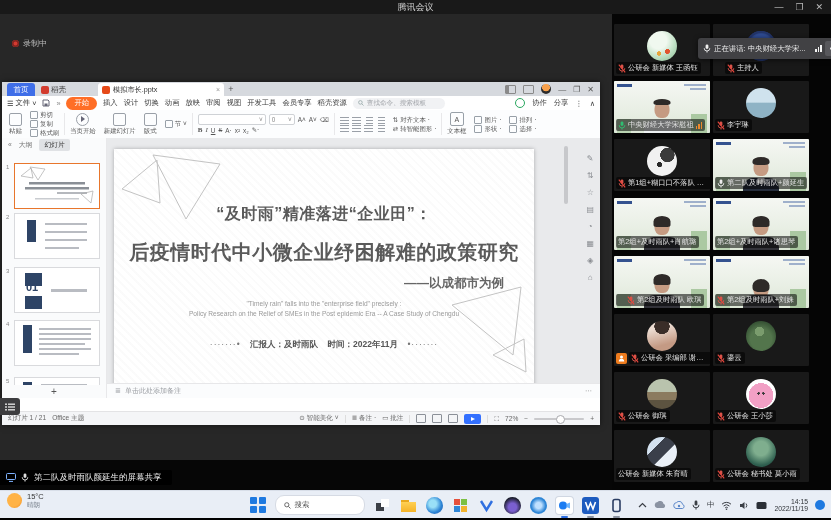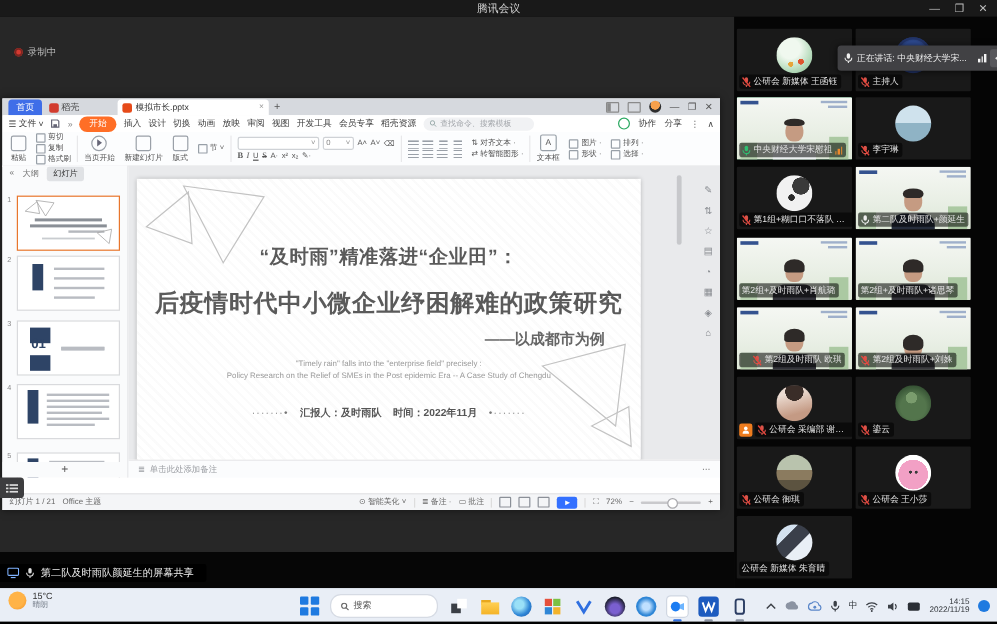--- a/index.html
+++ b/index.html
@@ -520,21 +520,21 @@
               <rect x="2.6" y="0.4" width="2.8" height="4.6" rx="1.4" fill="#d9544a"></rect>
               <path d="M1.2 4.2 a2.8 2.8 0 0 0 5.6 0" fill="none" stroke="#d9544a" stroke-width="0.9"></path>
               <line x1="4" y1="7" x2="4" y2="8.6" stroke="#d9544a" stroke-width="0.9"></line>
               <line x1="0.8" y1="0.6" x2="7.2" y2="8.4" stroke="#e8453c" stroke-width="1.1"></line>
             </svg>
             <span>公研会 新媒体 王函钰</span>
           </div>
         </div>
         <div class="tile" style="left: 101px; top: 10px;">
           <i class="av av-emblem"></i>
-          <div class="label" style="left:2px;max-width:91px;">
+          <div class="label" style="left:12px;max-width:91px;">
             <svg width="8" height="9" viewBox="0 0 8 9" style="flex:none;">
               <rect x="2.6" y="0.4" width="2.8" height="4.6" rx="1.4" fill="#d9544a"></rect>
               <path d="M1.2 4.2 a2.8 2.8 0 0 0 5.6 0" fill="none" stroke="#d9544a" stroke-width="0.9"></path>
               <line x1="4" y1="7" x2="4" y2="8.6" stroke="#d9544a" stroke-width="0.9"></line>
               <line x1="0.8" y1="0.6" x2="7.2" y2="8.4" stroke="#e8453c" stroke-width="1.1"></line>
             </svg>
             <span>主持人</span>
           </div>
         </div>
         <div class="tile speaking" style="left: 2px; top: 67px;">
@@ -699,20 +699,32 @@
               <line x1="4" y1="7" x2="4" y2="8.6" stroke="#d9544a" stroke-width="0.9"></line>
               <line x1="0.8" y1="0.6" x2="7.2" y2="8.4" stroke="#e8453c" stroke-width="1.1"></line>
             </svg>
             <span>公研会 王小莎</span>
           </div>
         </div>
         <div class="tile" style="left: 2px; top: 416px;">
           <i class="av av-animegirl"></i>
           <div class="label" style="left:2px;max-width:91px;">
             <span>公研会 新媒体 朱育晴</span>
+          </div>
+        </div>
+        <div class="tile" style="left: 101px; top: 416px;">
+          <i class="av av-green"></i>
+          <div class="label" style="left:2px;max-width:91px;">
+            <svg width="8" height="9" viewBox="0 0 8 9" style="flex:none;">
+              <rect x="2.6" y="0.4" width="2.8" height="4.6" rx="1.4" fill="#d9544a"></rect>
+              <path d="M1.2 4.2 a2.8 2.8 0 0 0 5.6 0" fill="none" stroke="#d9544a" stroke-width="0.9"></path>
+              <line x1="4" y1="7" x2="4" y2="8.6" stroke="#d9544a" stroke-width="0.9"></line>
+              <line x1="0.8" y1="0.6" x2="7.2" y2="8.4" stroke="#e8453c" stroke-width="1.1"></line>
+            </svg>
+            <span>公研会 秘书处 莫小雨</span>
           </div>
         </div>
       </div>
   </div>
 
   <div class="taskbar">
     <div class="weather">
       <i class="sun"></i>
       <span class="col">
         <span class="temp">15°C</span>

